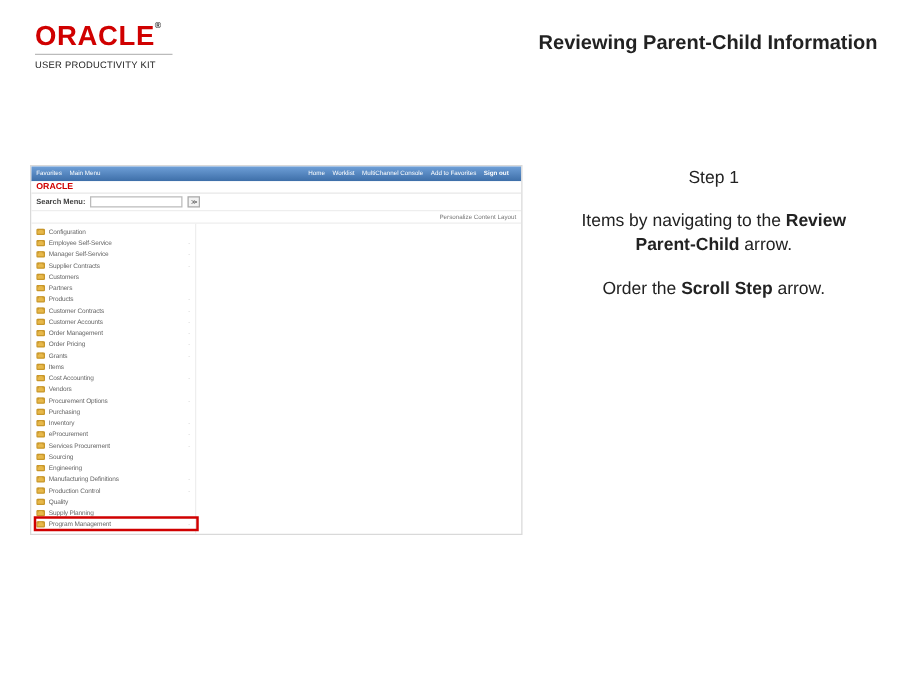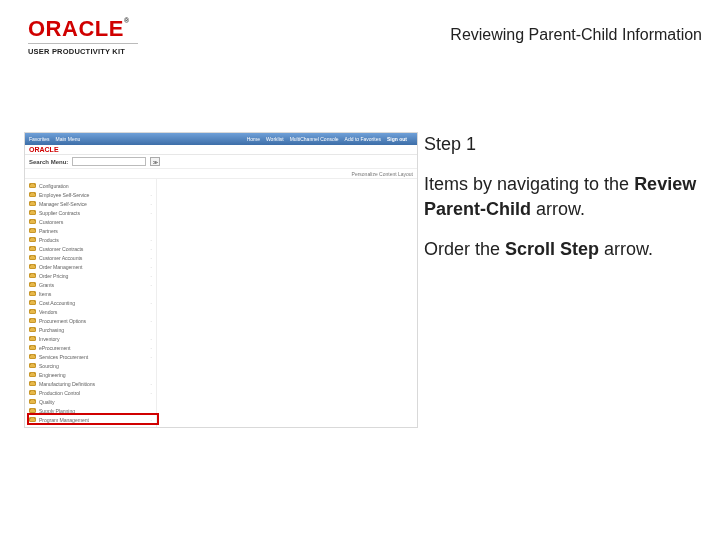--- a/index.html
+++ b/index.html
@@ -3,23 +3,23 @@
 <meta charset="utf-8">
 <style>
   * { box-sizing: border-box; margin: 0; padding: 0; }
   html, body { width: 720px; height: 540px; font-family: Arial, Helvetica, sans-serif; background: #fff; }
   .page { position: relative; width: 720px; height: 540px; }
 
   .logo-block { position: absolute; left: 28px; top: 18px; }
   .oracle-word { color: #d00000; font-weight: 900; font-size: 22px; letter-spacing: 0.5px; line-height: 1; font-family: Arial, sans-serif; }
   .oracle-word .tm { font-size: 7px; vertical-align: top; position: relative; top: -1px; color: #333; }
   .logo-rule { width: 110px; height: 1px; background: #bbb; margin: 3px 0; }
-  .upk { font-size: 7.5px; letter-spacing: 0.2px; color: #222; font-weight: bold; }
-
-  .title { position: absolute; right: 18px; top: 26px; font-size: 16px; color: #222; }
+  .upk { font-size: 7.5px; letter-spacing: 0.2px; color: #222; font-weight: normal; }
+
+  .title { position: absolute; right: 18px; top: 26px; font-size: 16px; color: #222; font-weight: bold; }
 
   .screenshot {
     position: absolute; left: 24px; top: 132px; width: 394px; height: 296px;
     border: 1px solid #d9d9d9; background: #fff; font-size: 6px; color: #333;
     overflow: hidden;
   }
   .ss-topbar {
     height: 12px; background: linear-gradient(#6fa0d8,#3d6ea8);
     display: flex; align-items: center; padding: 0 4px; color: #fff; font-size: 5px;
   }
@@ -72,22 +72,22 @@
   }
   .ss-menu-right-dot { margin-left: auto; padding-right: 2px; color: #999; }
 
   .ss-scroll-highlight {
     position: absolute; left: 2px; bottom: 2px; width: 132px; height: 12px;
     border: 2px solid #d00000; pointer-events: none;
   }
   .ss-main { flex: 1; }
 
   .instructions {
-    position: absolute; left: 424px; top: 132px; right: 18px;
-    font-size: 18px; color: #222; line-height: 1.35;
+    position: absolute; left: 440px; top: 132px; right: 18px;
+    font-size: 14px; color: #222; line-height: 1.35; text-align: center;
   }
   .instructions p { margin-bottom: 16px; }
   .step-label { margin-bottom: 20px; }
   .bold { font-weight: bold; }
 </style>
 </head>
 <body>
 
 <div class="page">
 

